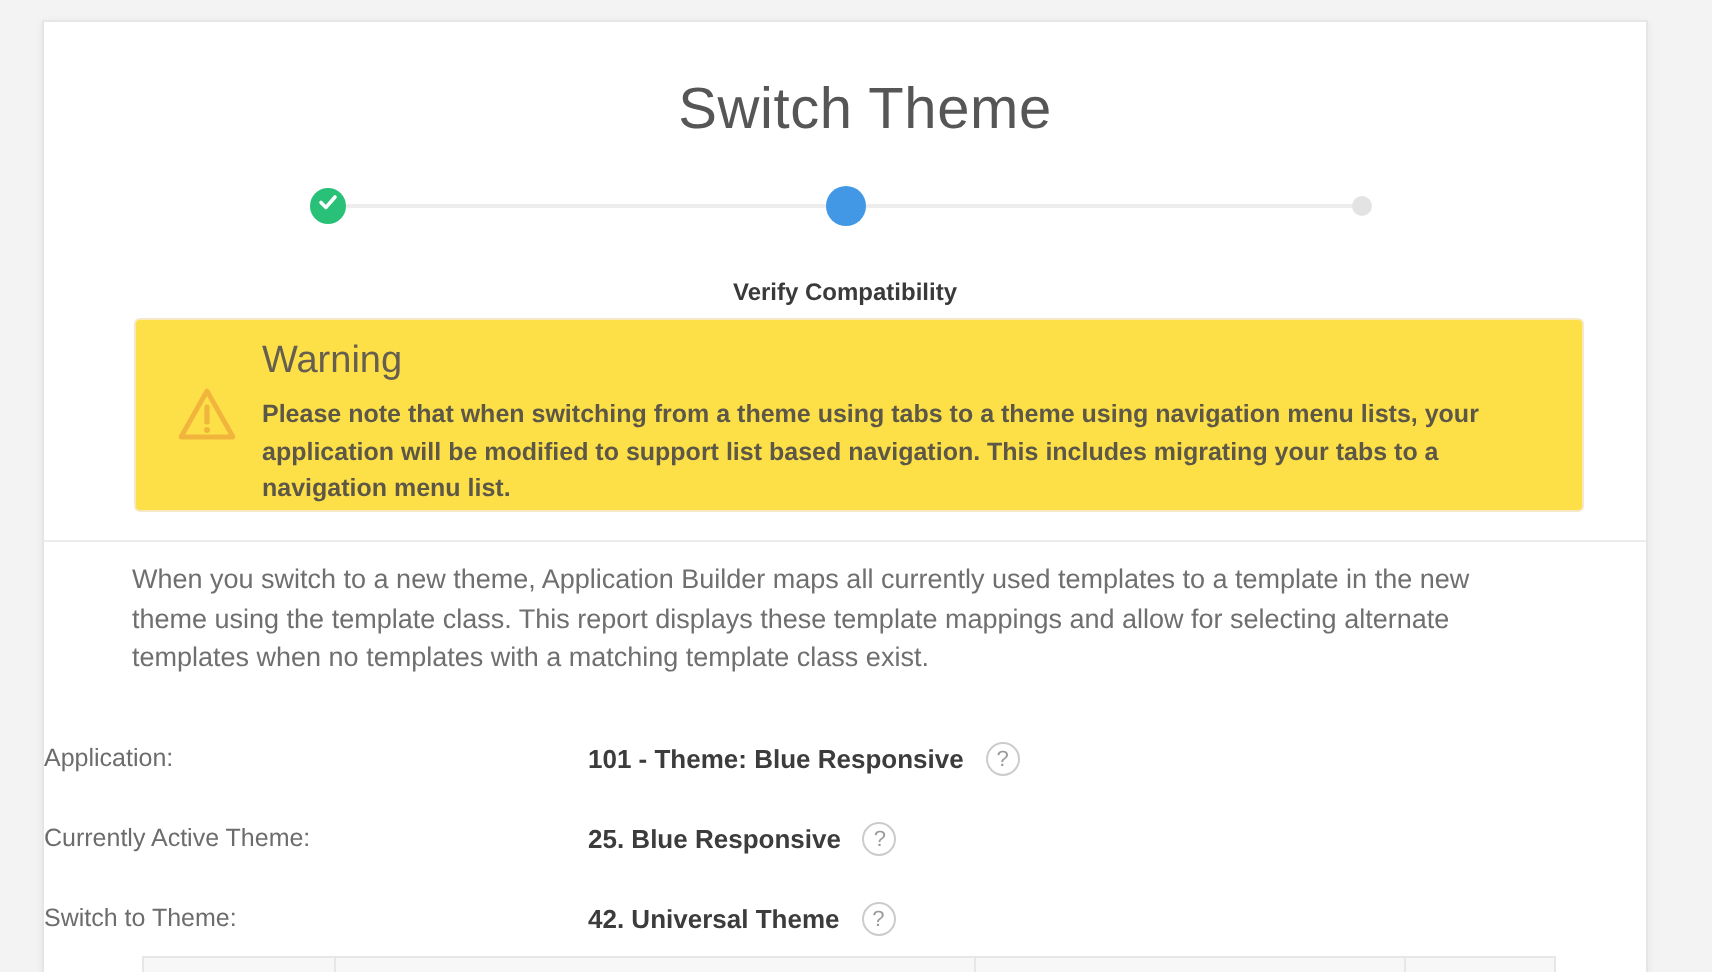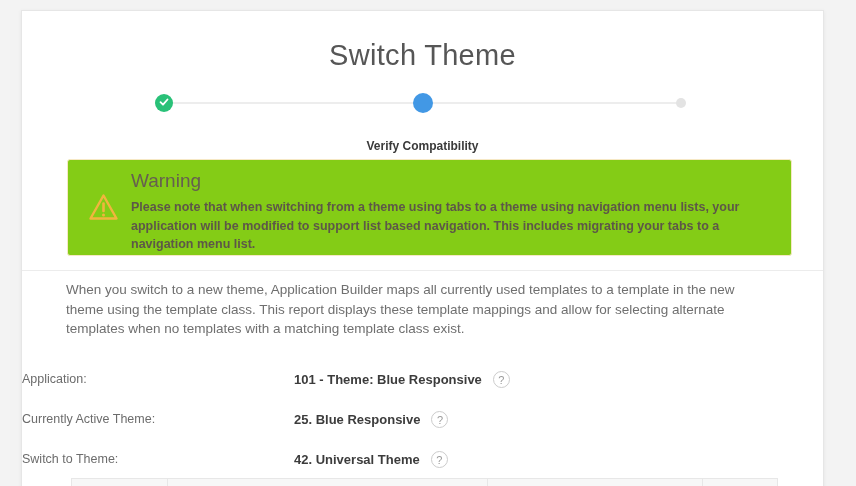--- a/index.html
+++ b/index.html
@@ -22,20 +22,21 @@
   .title {
     position: absolute;
     top: 28px; left: 0;
     width: 100%;
     margin: 0;
     text-align: center;
     font-size: 29px;
     font-weight: 300;
     color: #565656;
     letter-spacing: 0.3px;
+    padding-left: 10px;
   }
   
   .step-line {
     position: absolute;
     left: 142px; top: 91px;
     width: 517px; height: 2px;
     background: #ededed;
   }
   .step-dot { position: absolute; border-radius: 50%; }
   .step-complete {
@@ -62,21 +63,21 @@
     font-size: 12px;
     font-weight: bold;
     color: #3a3a3a;
     margin-top: 16px;
   }
   
   .warning-box {
     position: absolute;
     left: 45px; top: 148px;
     width: 725px; height: 97px;
-    background: #84cc16;
+    background: #fde047;
     border: 1px solid #f6e8c4;
     border-radius: 3px;
     box-sizing: border-box;
   }
   .warning-icon {
     position: absolute;
     left: 19px; top: 32px;
   }
   .warning-content {
     position: absolute;

